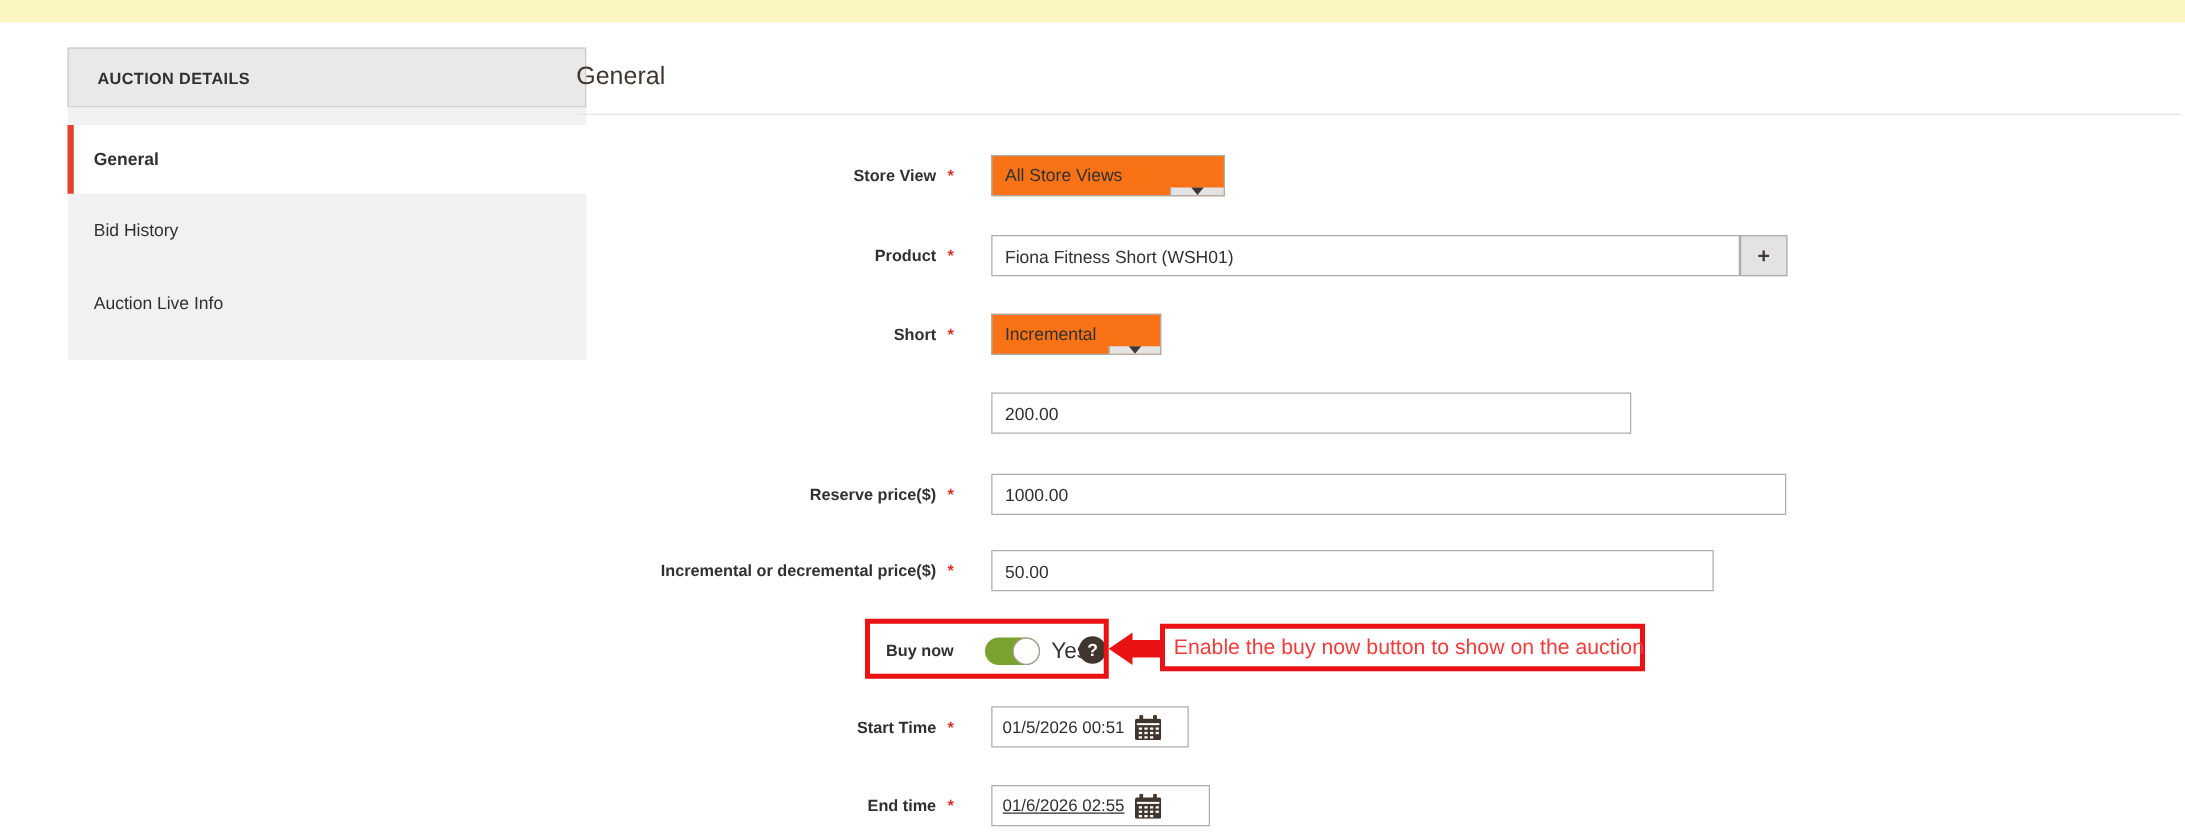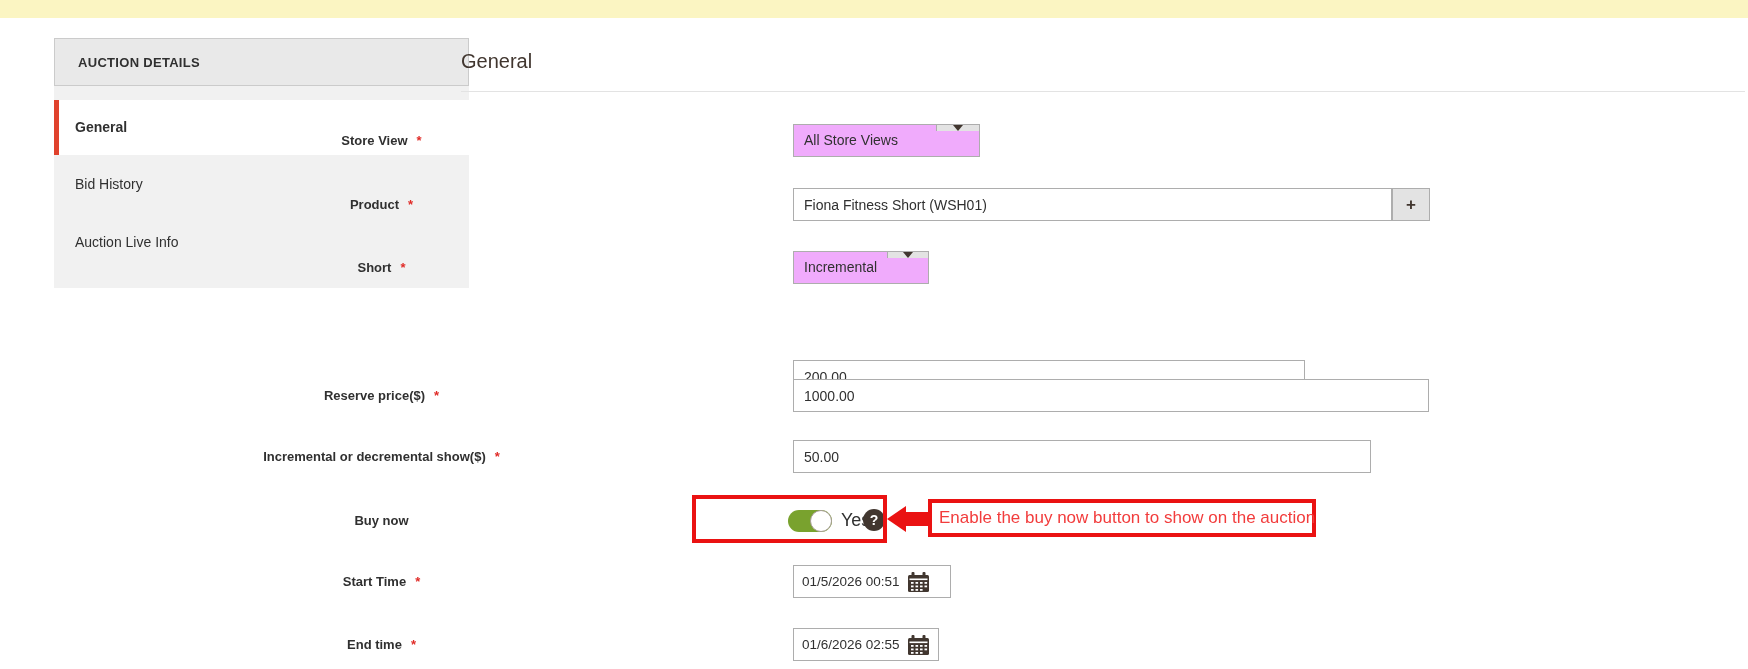--- a/index.html
+++ b/index.html
@@ -25,33 +25,33 @@
     border-left:5px solid var(--accent-red,#e0422d); padding-left:16px; font-weight:bold;
   }
 
   
   .main-title { position:absolute; left:461px; top:50px; font-size:20px; font-weight:400; color:#41362f; }
   .main-rule { position:absolute; left:461px; top:91px; width:1284px; height:1px; background:#e3e3e3; }
 
   .row { position:absolute; left:0; width:1748px; height:33px; }
   .flabel {
     position:absolute; left:0; top:0; width:763px; height:33px; line-height:33px;
-    text-align:center; font-size:13px; font-weight:bold; color:var(--label-color,#303030);
+    text-align:right; font-size:13px; font-weight:bold; color:var(--label-color,#303030);
   }
   .req { color:var(--asterisk-red,#e02b27); margin-left:9px; font-weight:bold; }
 
   .text-input {
     position:absolute; left:793px; top:0; height:33px; box-sizing:border-box;
     border:1px solid var(--border-gray,#adadad); background:#fff; color:#303030;
     font-family:inherit; font-size:14px; padding:10px 10px; outline:none;
   }
   .select {
     position:absolute; left:793px; top:0; height:33px; box-sizing:border-box;
-    border:1px solid var(--border-gray,#adadad); background:#f0abfc;
-    display:flex; align-items:flex-start; cursor:pointer;
+    border:1px solid var(--border-gray,#adadad); background:#f97316;
+    display:flex; align-items:flex-end; cursor:pointer;
   }
   .select-value { flex:1; padding:0 10px; font-size:14px; line-height:31px; white-space:nowrap; }
   .select-arrow {
     width:42px; background:var(--button-gray,#e3e3e3); border-left:1px solid var(--border-gray,#adadad);
     display:flex; align-items:center; justify-content:center;
   }
   .caret { width:0; height:0; border-left:5px solid transparent; border-right:5px solid transparent; border-top:6px solid #41362f; }
 
   .add-btn {
     position:absolute; left:1392px; top:0; width:38px; height:33px; box-sizing:border-box;
@@ -121,30 +121,30 @@
     <div class="flabel"><span>Short</span><span class="req">*</span></div>
     <div class="select" style="width:136px">
       <span class="select-value">Incremental</span>
       <span class="select-arrow">
           <i class="caret"></i>
         </span>
     </div>
   </div>
 
   <div class="row" style="top:314px">
-    <input class="text-input" style="width: 512px; margin-top: 46px;" value="200.00">
+    <input class="text-input" style="width: 512px;" value="200.00">
   </div>
 
   <div class="row" style="top:379px">
     <div class="flabel"><span>Reserve price($)</span><span class="req">*</span></div>
     <input class="text-input" style="width: 636px;" value="1000.00">
   </div>
 
   <div class="row" style="top:440px">
-    <div class="flabel"><span>Incremental or decremental show($)</span><span class="req">*</span></div>
+    <div class="flabel"><span>Incremental or decremental price($)</span><span class="req">*</span></div>
     <input class="text-input" style="width: 578px;" value="50.00">
   </div>
 
   <div class="row" style="top:504px">
     <div class="flabel"><span>Buy now</span></div>
     <div class="toggle">
       <div class="toggle-knob"></div>
     </div>
     <div class="toggle-state">Yes</div>
     <div class="help-icon">?</div>
@@ -174,21 +174,21 @@
           <rect x="16.5" y="13.5" width="2.6" height="1.8"></rect>
         <rect x="3" y="17" width="2.6" height="1.8"></rect>
           <rect x="7.5" y="17" width="2.6" height="1.8"></rect>
           <rect x="12" y="17" width="2.6" height="1.8"></rect>
       </g>
     </svg>
   </div>
 
   <div class="row" style="top:628px">
     <div class="flabel"><span>End time</span><span class="req">*</span></div>
-    <input class="text-input date-input" style="width: 146px; font-size: 13.5px; padding-left: 8px;" value="01/6/2026 02:55">
+    <input class="text-input date-input" style="width: 175px; font-size: 13.5px; padding-left: 8px; text-decoration: underline;" value="01/6/2026 02:55">
     <svg class="cal-icon" style="left:908px" viewBox="0 0 21 20">
       <rect x="0" y="3" width="21" height="17" rx="1.5" fill="#41362f"></rect>
       <rect x="3.5" y="0" width="3" height="5" rx="1" fill="#41362f"></rect>
       <rect x="14.5" y="0" width="3" height="5" rx="1" fill="#41362f"></rect>
       <rect x="1.5" y="6.5" width="18" height="1.6" fill="#ffffff"></rect>
       <g fill="#ffffff">
         <rect x="3" y="10" width="2.6" height="1.8"></rect>
           <rect x="7.5" y="10" width="2.6" height="1.8"></rect>
           <rect x="12" y="10" width="2.6" height="1.8"></rect>
           <rect x="16.5" y="10" width="2.6" height="1.8"></rect>

